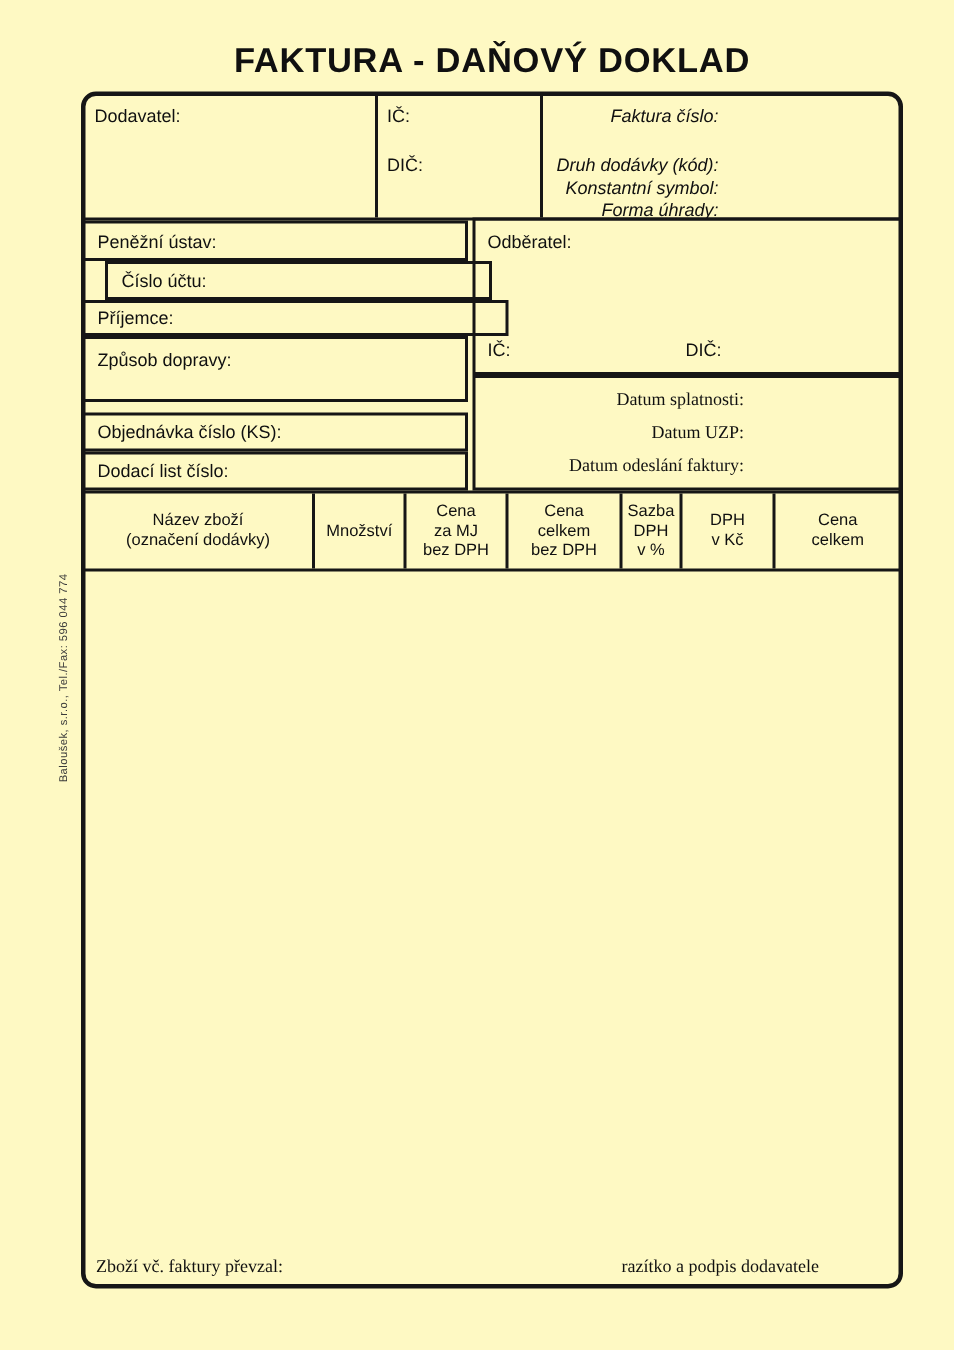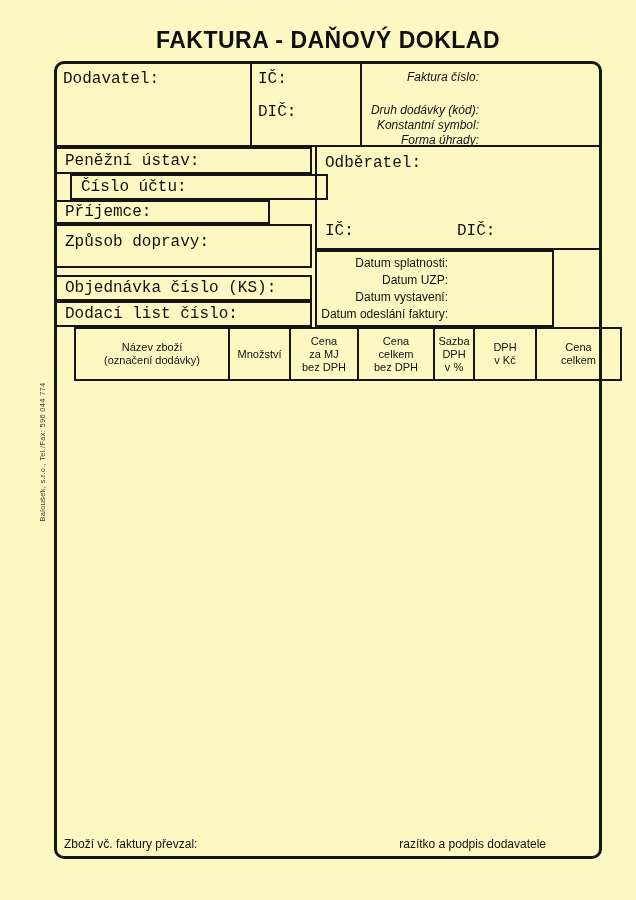--- a/index.html
+++ b/index.html
@@ -4,21 +4,21 @@
 <style>
   html,body { margin:0; padding:0; background:#ffffff; }
   #page {
     position:relative; width:636px; height:900px; background:#fef9c3;
     font-family:"Liberation Sans", sans-serif; color:#101010; overflow:hidden;
   }
   .abs { position:absolute; box-sizing:border-box; }
   .box { position:absolute; box-sizing:border-box; border:2px solid #161616; background:transparent; }
   .row-box { display:flex; align-items:center; padding-left:9px; font-size:12px; }
   .line { position:absolute; background:#161616; }
-  .lbl { font-size:16px; white-space:nowrap;font-family:Liberation Mono, monospace; }
+  .lbl { font-size:12px; white-space:nowrap; }
   #title {
     position:absolute; left:54px; top:27px; width:548px; text-align:center;
     font-size:23px; font-weight:bold; letter-spacing:0.5px;
   }
   #outer-frame {
     position:absolute; left:54px; top:61px; width:548px; height:798px;
     border:3px solid #161616; border-radius:10px; box-sizing:border-box;
   }
   #side-note {
     position:absolute; left:42px; top:452px; transform:translate(-50%,-50%) rotate(-90deg);
@@ -27,32 +27,32 @@
   #top-right-labels {
     position:absolute; left:360px; top:70px; width:241px;
     text-align:right; padding-right:122px; box-sizing:border-box;
   }
   #top-right-labels .tr-line { font-size:12px; line-height:15px; white-space:nowrap;font-style:italic; }
   #top-right-labels .gap { height:18px; }
   #customer-box { }
   #dates-box { display:flex; flex-direction:column; justify-content:space-around;
     padding:3px 104px 3px 0; text-align:right; }
   .date-row { font-size:12px; line-height:17px; white-space:nowrap; }
-  #items-header { display:flex;margin-left:20px; }
+  #items-header { display:flex; }
   .hcell {
     box-sizing:border-box; border-right:2px solid #161616;
     display:flex; flex-direction:column; justify-content:center; align-items:center;
     text-align:center; font-size:11px; line-height:13px;
   }
   .hcell:last-child { border-right:none; }
   .hline { white-space:nowrap; }
   #footer-row {
     position:absolute; left:54px; top:837px; width:548px;
     display:flex; justify-content:space-between;
-    padding:0 56px 0 10px; box-sizing:border-box; font-size:12px;
+    padding:0 56px 0 10px; box-sizing:border-box; font-size:12px;font-family:Liberation Serif, serif;
   }
 </style>
 </head>
 <body>
 
 <div id="page">
 
   <div id="title">FAKTURA - DAŇOVÝ DOKLAD</div>
 
   <div id="side-note">Baloušek, s.r.o., Tel./Fax: 596 044 774</div>
@@ -74,43 +74,42 @@
     <div class="tr-line">Konstantní symbol:</div>
     <div class="tr-line">Forma úhrady:</div>
   </div>
 
   <div class="box row-box" style="left:54px; top:147px; width:258px; height:27px;">
     <span class="lbl">Peněžní ústav:</span>
   </div>
   <div class="box row-box" style="left:54px; top:174px; width:258px; height:26px;margin-left:16px;">
     <span class="lbl">Číslo účtu:</span>
   </div>
-  <div class="box row-box" style="left:54px; top:200px; width:216px; height:24px;">
+  <div class="box row-box" style="left:54px; top:200px; width:285px; height:24px;">
     <span class="lbl">Příjemce:</span>
   </div>
   <div class="box row-box" style="left:54px; top:224px; width:258px; height:44px; align-items:flex-start; padding-top:7px;">
     <span class="lbl">Způsob dopravy:</span>
   </div>
   <div class="box row-box" style="left:54px; top:275px; width:258px; height:26px;">
     <span class="lbl">Objednávka číslo (KS):</span>
   </div>
   <div class="box row-box" style="left:54px; top:301px; width:258px; height:26px;">
     <span class="lbl">Dodací list číslo:</span>
   </div>
 
   <div class="box" id="customer-box" style="left:315px; top:145px; width:287px; height:105px;">
     <span class="lbl" style="position:absolute; left:8px; top:7px;">Odběratel:</span>
     <span class="lbl" style="position:absolute; left:8px; bottom:8px;">IČ:</span>
     <span class="lbl" style="position:absolute; left:140px; bottom:8px;">DIČ:</span>
   </div>
 
-  <div class="box" id="dates-box" style="left:315px; top:250px; width:239px; height:77px;">
+  <div class="box" id="dates-box" style="left:315px; top:250px; width:287px; height:77px;font-family:Liberation Serif, serif;">
     <div class="date-row">Datum splatnosti:</div>
     <div class="date-row">Datum UZP:</div>
-    <div class="date-row">Datum vystavení:</div>
     <div class="date-row">Datum odeslání faktury:</div>
   </div>
 
   <div class="box" id="items-header" style="left:54px; top:327px; width:548px; height:54px;">
     <div class="hcell" style="width:154px;">
       <span class="hline">Název zboží</span>
       <span class="hline">(označení dodávky)</span>
     </div>
     <div class="hcell" style="width:61px;">
       <span class="hline">Množství</span>

